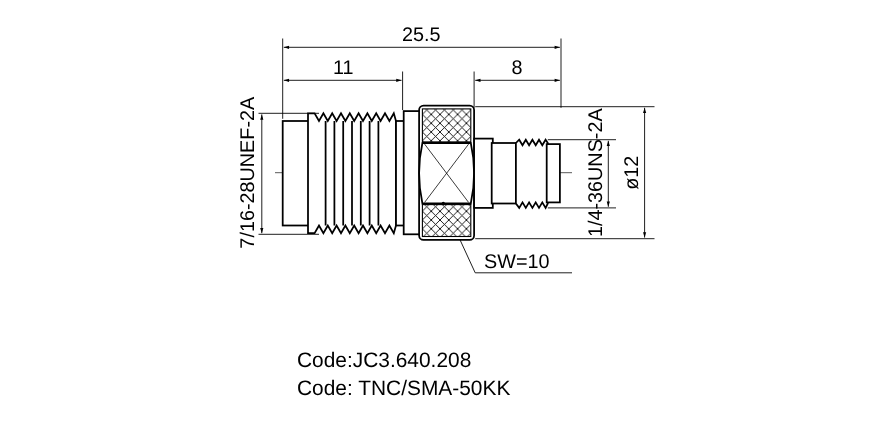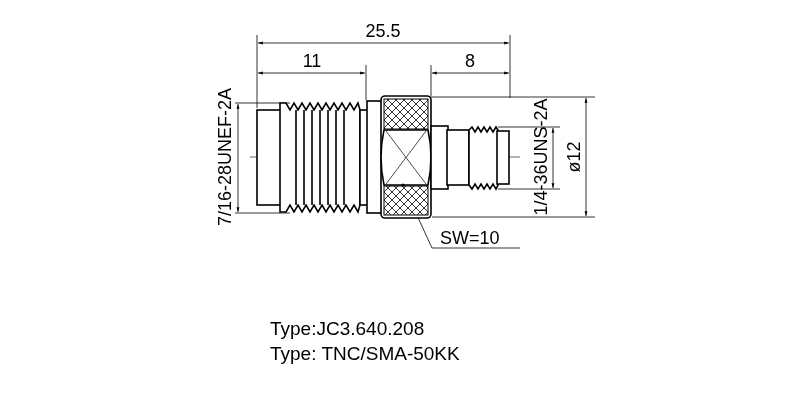--- a/index.html
+++ b/index.html
@@ -89,14 +89,14 @@
 
   <text class="dim-text" x="383" y="37" text-anchor="middle">25.5</text>
   <text class="dim-text" x="312" y="67" text-anchor="middle">11</text>
   <text class="dim-text" x="470" y="67" text-anchor="middle">8</text>
   <text class="dim-text" x="440" y="244">SW=10</text>
   <text class="dim-text" transform="translate(580,157) rotate(-90)" text-anchor="middle">ø12</text>
   <text class="dim-text" transform="translate(231,157) rotate(-90)" text-anchor="middle">7/16-28UNEF-2A</text>
   <text class="dim-text" transform="translate(547,157) rotate(-90)" text-anchor="middle">1/4-36UNS-2A</text>
 </svg>
 
-<div class="info" id="code-line">Type:JC3.640.208</div>
-<div class="info" id="type-line">Type: TNC/SMA-50KK</div>
+<div class="info" id="code-line">Code:JC3.640.208</div>
+<div class="info" id="type-line">Code: TNC/SMA-50KK</div>
 
 </body></html>

